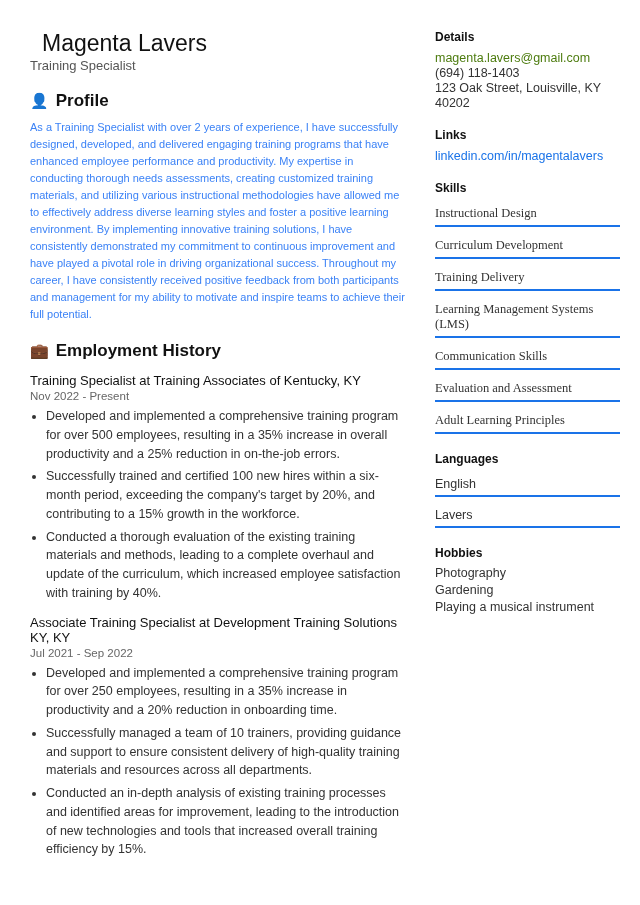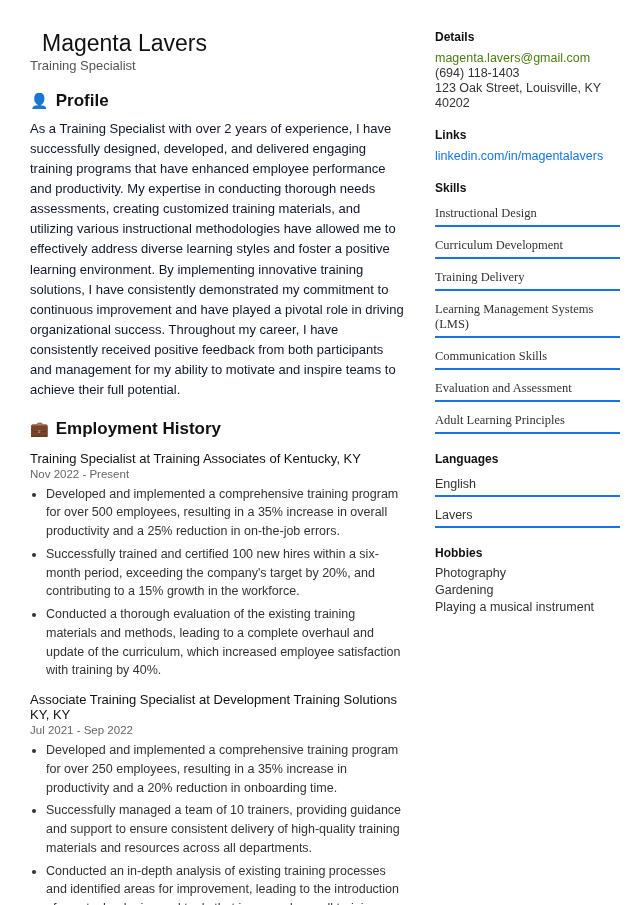--- a/index.html
+++ b/index.html
@@ -48,22 +48,22 @@
       color: #111;
       margin-bottom: 8px;
       margin-top: 18px;
     }
     .section-icon {
       font-size: 15px;
       color: #333;
     }
     
     .profile-text {
-      font-size: 13px;
-      color: #0f172a;
+      font-size: 11px;
+      color: #3b82f6;
       line-height: 1.55;
     }
     
     .job-title {
       font-size: 13px;
       font-weight: normal;
       color: #111;
       margin-top: 12px;
       margin-bottom: 2px;
     }

